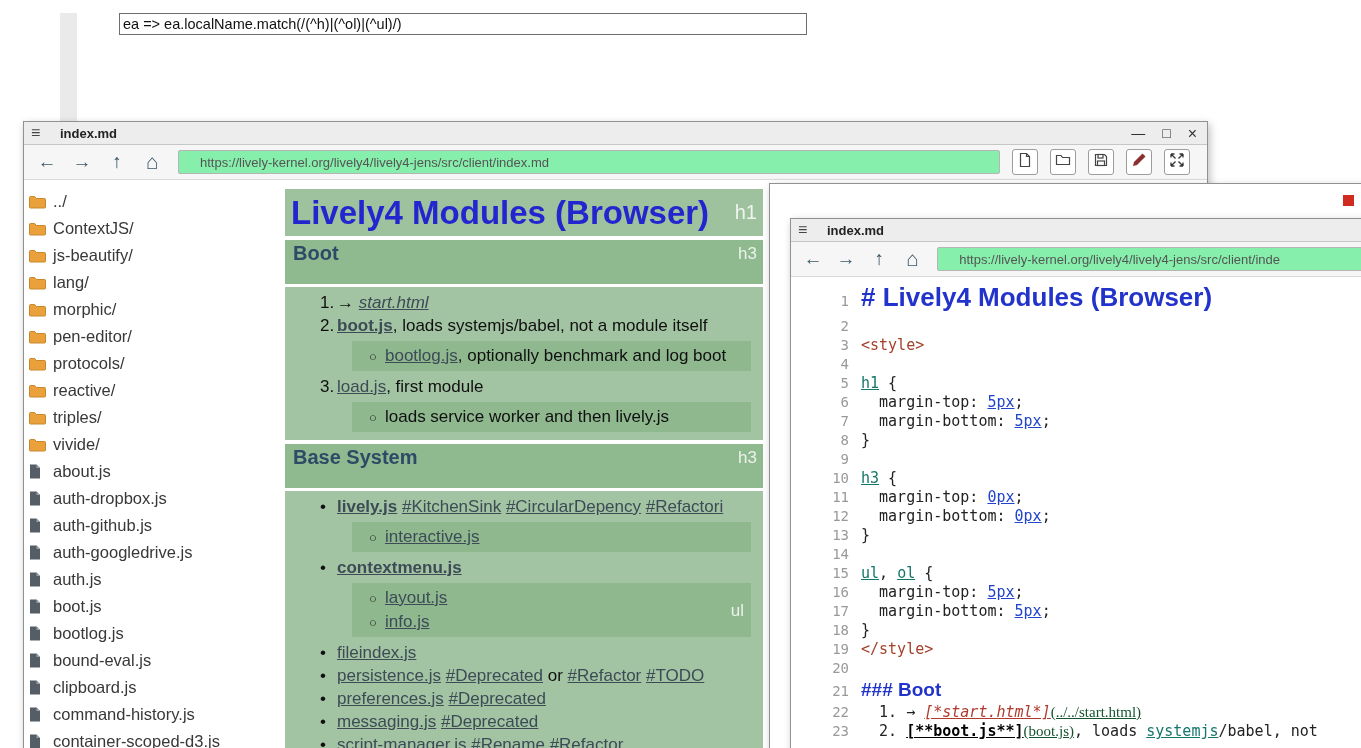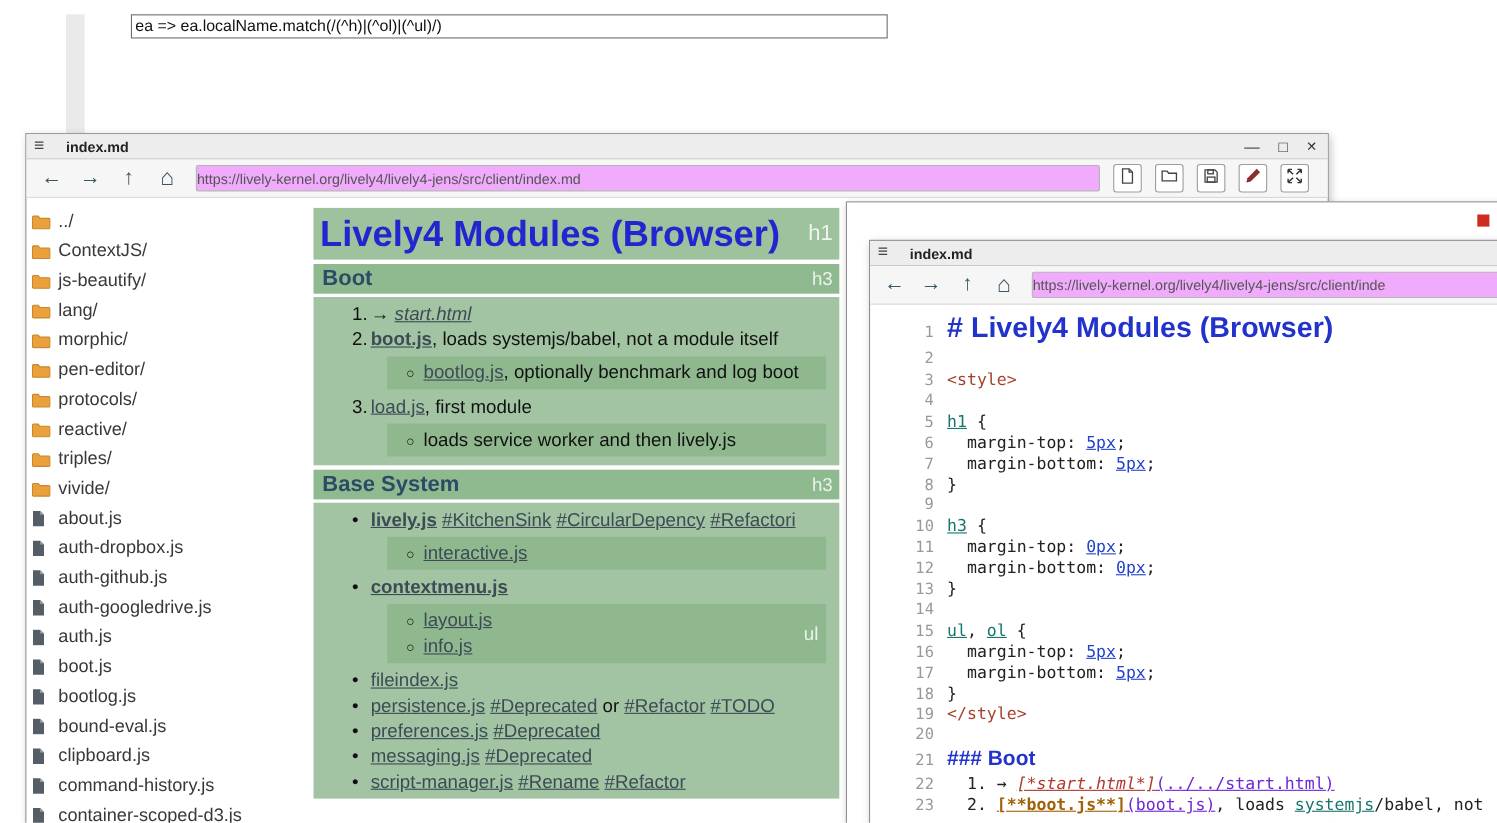--- a/index.html
+++ b/index.html
@@ -16,37 +16,37 @@
   #win-right{left:790px;top:218px;width:600px;height:545px;z-index:3;}
   .titlebar{height:23px;background:#ededed;border-bottom:1px solid #c6c6c6;display:flex;align-items:center;}
   .menu-ico{margin-left:7px;font-size:16px;color:#444;width:22px;}
   .win-title{font-size:13px;font-weight:bold;color:#222;margin-left:7px;}
   .controls{margin-left:auto;margin-right:10px;display:flex;gap:17px;color:#333;}
   .ctrl{font-size:14px;line-height:23px;cursor:default;}
   .navbar{height:35px;background:#f6f6f6;border-bottom:1px solid #dadada;display:flex;align-items:center;padding-left:8px;}
   .navbtn{width:30px;height:28px;display:flex;align-items:center;justify-content:center;
     font-size:19px;font-weight:bold;color:#3a5766;margin-right:5px;}
   .url{height:24px;border:1px solid #b5b5b5;border-radius:2px;font-size:13px;color:#555;
-    padding:0 0;background:#f0abfc;font-family:"Liberation Sans",sans-serif;}
+    padding:0 21px;background:#86efac;font-family:"Liberation Sans",sans-serif;}
   #url-left{width:822px;margin-left:6px;}
   #url-right{width:480px;margin-left:6px;}
   .toolbar{display:flex;gap:12px;margin-left:12px;}
   .tbtn{width:26px;height:26px;border:1px solid #9d9d9d;border-radius:3px;background:#fff;
     display:flex;align-items:center;justify-content:center;}
   .win-body{display:flex;height:580px;}
   #file-list{width:236px;padding-top:8px;flex:none;}
   .fitem{height:27px;display:flex;align-items:center;padding-left:5px;gap:7px;font-size:16.5px;color:#383838;}
   .ficon{width:17px;display:flex;}
   #content{margin-left:25px;padding-top:9px;width:478px;flex:none;}
   .md-title{position:relative;background:#9ec29e;height:47px;line-height:47px;padding:0 6px;
     font-size:33px;font-weight:bold;color:#2525cf;overflow:hidden;white-space:nowrap;}
   .tag-label{position:absolute;color:rgba(255,255,255,0.82);font-weight:normal;}
   .tl-h1{right:6px;top:0;font-size:20px;line-height:47px;}
   .md-header{position:relative;background:#8fb98f;margin-top:4px;padding:2px 8px;font-size:20px;
-    font-weight:bold;color:#2d4b66;height:27px;line-height:23px;white-space:nowrap;}
+    font-weight:bold;color:#2d4b66;height:44px;line-height:23px;white-space:nowrap;}
   .md-header .tag-label{right:6px;top:2px;font-size:17px;line-height:23px;}
   .md-list{background:#a3c4a3;margin-top:3px;padding:4px 12px;font-size:17px;line-height:23px;
     color:#101010;overflow:hidden;}
   .md-row{white-space:nowrap;}
   .mk{display:inline-block;width:17px;margin-left:23px;}
   .md-nested{position:relative;background:#8fb88f;margin:4px 0 4px 55px;padding:3px 0;}
   .md-nested .mk{margin-left:17px;width:16px;font-size:13px;}
   .tl-mid{right:7px;top:50%;transform:translateY(-50%);font-size:17px;}
   .sg-l,.sg-lb,.sg-li{color:#3c4b55;text-decoration:underline;}
   .sg-lb{font-weight:bold;}
@@ -55,23 +55,23 @@
   #code{padding-top:3px;font-family:"DejaVu Sans Mono",monospace;font-size:15px;}
   .code-row{display:flex;align-items:baseline;height:19px;line-height:19px;}
   .code-row.lg{height:37px;}
   .code-row.md{height:25px;}
   .gutter{flex:none;width:58px;text-align:right;color:#999;font-size:14px;}
   .code-text{white-space:pre;margin-left:12px;color:#222;}
   .c-plain{color:#222;}
   .c-tag{color:#a5402a;text-align:center;}
   .c-sel{color:#15766b;text-decoration:underline;}
   .c-val{color:#2244cc;text-decoration:underline;}
-  .c-url{color:#6d28d9;text-decoration:underline;}
+  .c-url{color:#14532d;text-decoration:underline;font-family:Liberation Serif, serif;}
   .c-link-it{color:#b03a2e;font-style:italic;text-decoration:underline;}
-  .c-link-b{color:#a16207;font-weight:bold;text-decoration:underline;}
+  .c-link-b{color:#000000;font-weight:bold;text-decoration:underline;}
   .c-md-h1{color:#2233cc;font-weight:bold;font-size:26px;line-height:34px;font-family:"Liberation Sans",sans-serif;}
   .c-md-h3{color:#2233cc;font-weight:bold;font-size:19px;line-height:24px;font-family:"Liberation Sans",sans-serif;}
 </style>
 </head>
 <body>
 
 <div class="abs" id="strip"></div>
 <input class="abs" id="filter" value="ea =&gt; ea.localName.match(/(^h)|(^ol)|(^ul)/)" style="">
 
 <div class="abs window" id="win-left">

